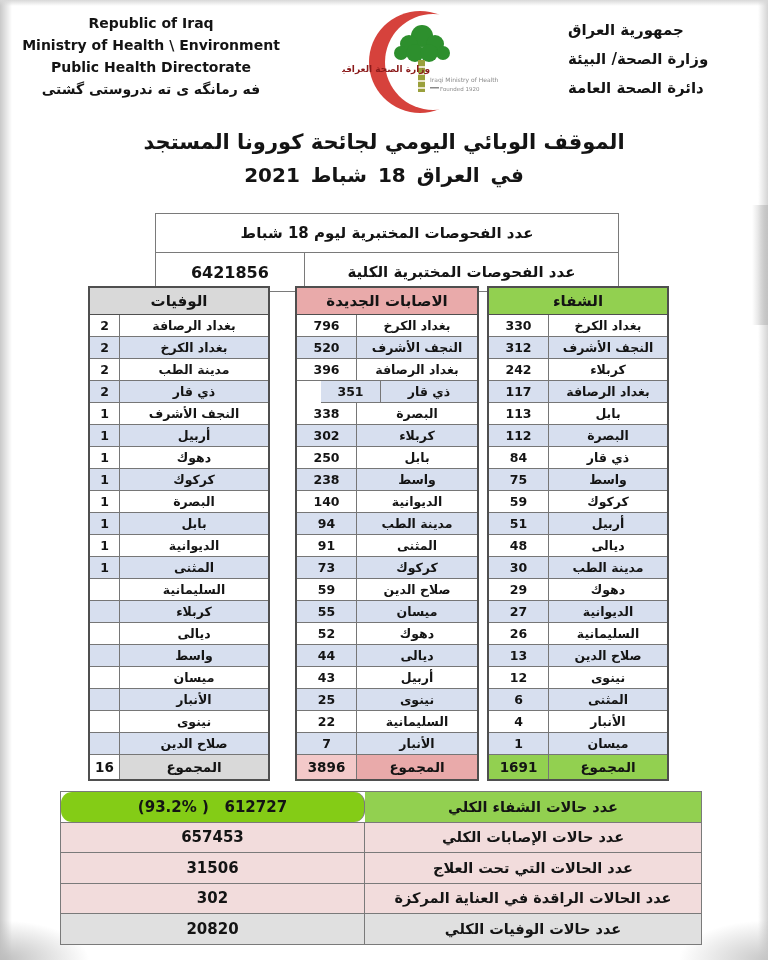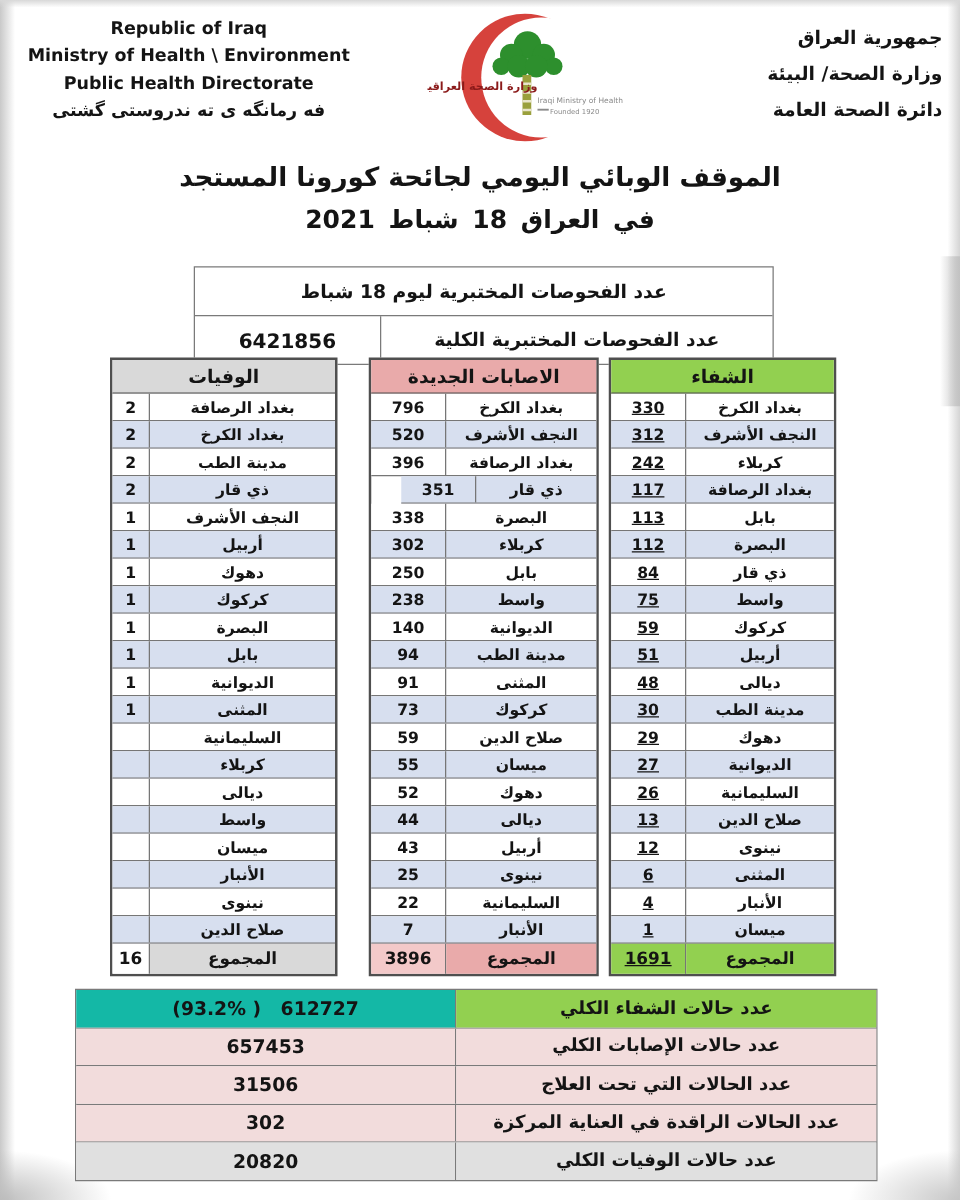--- a/index.html
+++ b/index.html
@@ -12,21 +12,21 @@
   .edge{position:absolute;pointer-events:none;}
   #edge-left{left:0;top:0;bottom:0;width:12px;background:linear-gradient(to right,#c9c9c9,rgba(255,255,255,0));}
   #edge-right{right:0;top:0;bottom:0;width:10px;background:linear-gradient(to left,#d4d4d4,rgba(255,255,255,0));}
   #edge-top{left:0;right:0;top:0;height:6px;background:linear-gradient(to bottom,#d8d8d8,rgba(255,255,255,0));}
   #edge-right-band{right:0;top:205px;height:120px;width:16px;background:linear-gradient(to left,#c2c2c2,rgba(255,255,255,0));}
   #edge-bl{left:0;bottom:0;width:90px;height:40px;background:radial-gradient(ellipse at left bottom,#bdbdbd,rgba(255,255,255,0) 70%);}
   #edge-br{right:0;bottom:0;width:90px;height:40px;background:radial-gradient(ellipse at right bottom,#c6c6c6,rgba(255,255,255,0) 70%);}
 
   
   #hdr-en{position:absolute;left:15px;top:12px;width:272px;text-align:center;font-weight:bold;font-size:14px;line-height:22px;}
-  #hdr-ar{position:absolute;left:568px;top:16px;width:186px;text-align:right;font-weight:bold;font-size:15px;line-height:29px;direction:rtl;}
+  #hdr-ar{position:absolute;left:568px;top:16px;width:186px;text-align:left;font-weight:bold;font-size:15px;line-height:29px;direction:rtl;}
   #logo{position:absolute;left:342px;top:6px;width:176px;height:114px;}
 
   
   #title{position:absolute;left:0;top:126px;width:768px;text-align:center;font-weight:bold;direction:rtl;}
   #title .t1{font-size:21px;line-height:32px;}
   #title .t2{font-size:20px;line-height:34px;word-spacing:4px;}
 
   
   #tests{position:absolute;left:155px;top:213px;width:462px;border:1px solid #7a7a7a;background:#fff;}
   .tests-row{display:flex;height:38px;}
@@ -39,21 +39,21 @@
   #tbl-deaths{left:88px;width:182px;}
   #tbl-new{left:295px;width:184px;}
   #tbl-rec{left:487px;width:182px;}
   .mini-header{height:26px;display:flex;align-items:center;justify-content:center;font-weight:bold;font-size:15px;border-bottom:1px solid #4f4f4f;direction:rtl;}
   .trow{display:flex;height:21px;border-bottom:1px solid #767676;background:#fff;}
   .cell{display:flex;align-items:center;justify-content:center;font-weight:bold;font-size:12.5px;overflow:hidden;white-space:nowrap;}
   .vcell{border-right:1px solid #767676;box-sizing:border-box;}
   .ncell{flex:1;direction:rtl;}
   #tbl-deaths .vcell{width:30px;}
   #tbl-new .vcell{width:60px;}
-  #tbl-rec .vcell{width:60px;text-decoration:underline;}
+  #tbl-rec .vcell{width:60px;}
   .total-row{display:flex;height:24px;}
   .total-row .cell{font-size:13.5px;}
 
   
   #summary{position:absolute;left:60px;top:791px;width:640px;border:1px solid #7a7a7a;background:#fff;}
   .sum-row{display:flex;height:29.5px;border-bottom:1px solid #7a7a7a;}
   .sum-row:last-child{border-bottom:none;}
   .sum-val{width:47.5%;border-right:1px solid #7a7a7a;display:flex;align-items:center;justify-content:center;font-weight:bold;font-size:15px;white-space:pre;box-sizing:border-box;}
   .sum-lbl{flex:1;direction:rtl;display:flex;align-items:center;justify-content:center;font-weight:bold;font-size:14.5px;}
 </style>
@@ -388,21 +388,21 @@
       </div>
     </div>
   <div class="total-row">
     <div class="cell vcell" style="width: 60px; background-color: rgb(146, 208, 80);">1691</div>
     <div class="cell ncell" style="background-color: rgb(146, 208, 80);">المجموع</div>
   </div>
 </div>
 
 <div id="summary">
     <div class="sum-row">
-      <div class="sum-val" style="background-color: #14b8a6;">(93.2% )   612727</div>
+      <div class="sum-val" style="background-color: #84cc16; border-radius: 11px;">(93.2% )   612727</div>
       <div class="sum-lbl" style="background-color: rgb(146, 208, 80);">عدد حالات الشفاء الكلي</div>
     </div>
     <div class="sum-row">
       <div class="sum-val" style="background-color: rgb(242, 220, 220);">657453</div>
       <div class="sum-lbl" style="background-color: rgb(242, 220, 220);">عدد حالات الإصابات الكلي</div>
     </div>
     <div class="sum-row">
       <div class="sum-val" style="background-color: rgb(242, 220, 220);">31506</div>
       <div class="sum-lbl" style="background-color: rgb(242, 220, 220);">عدد الحالات التي تحت العلاج</div>
     </div>

